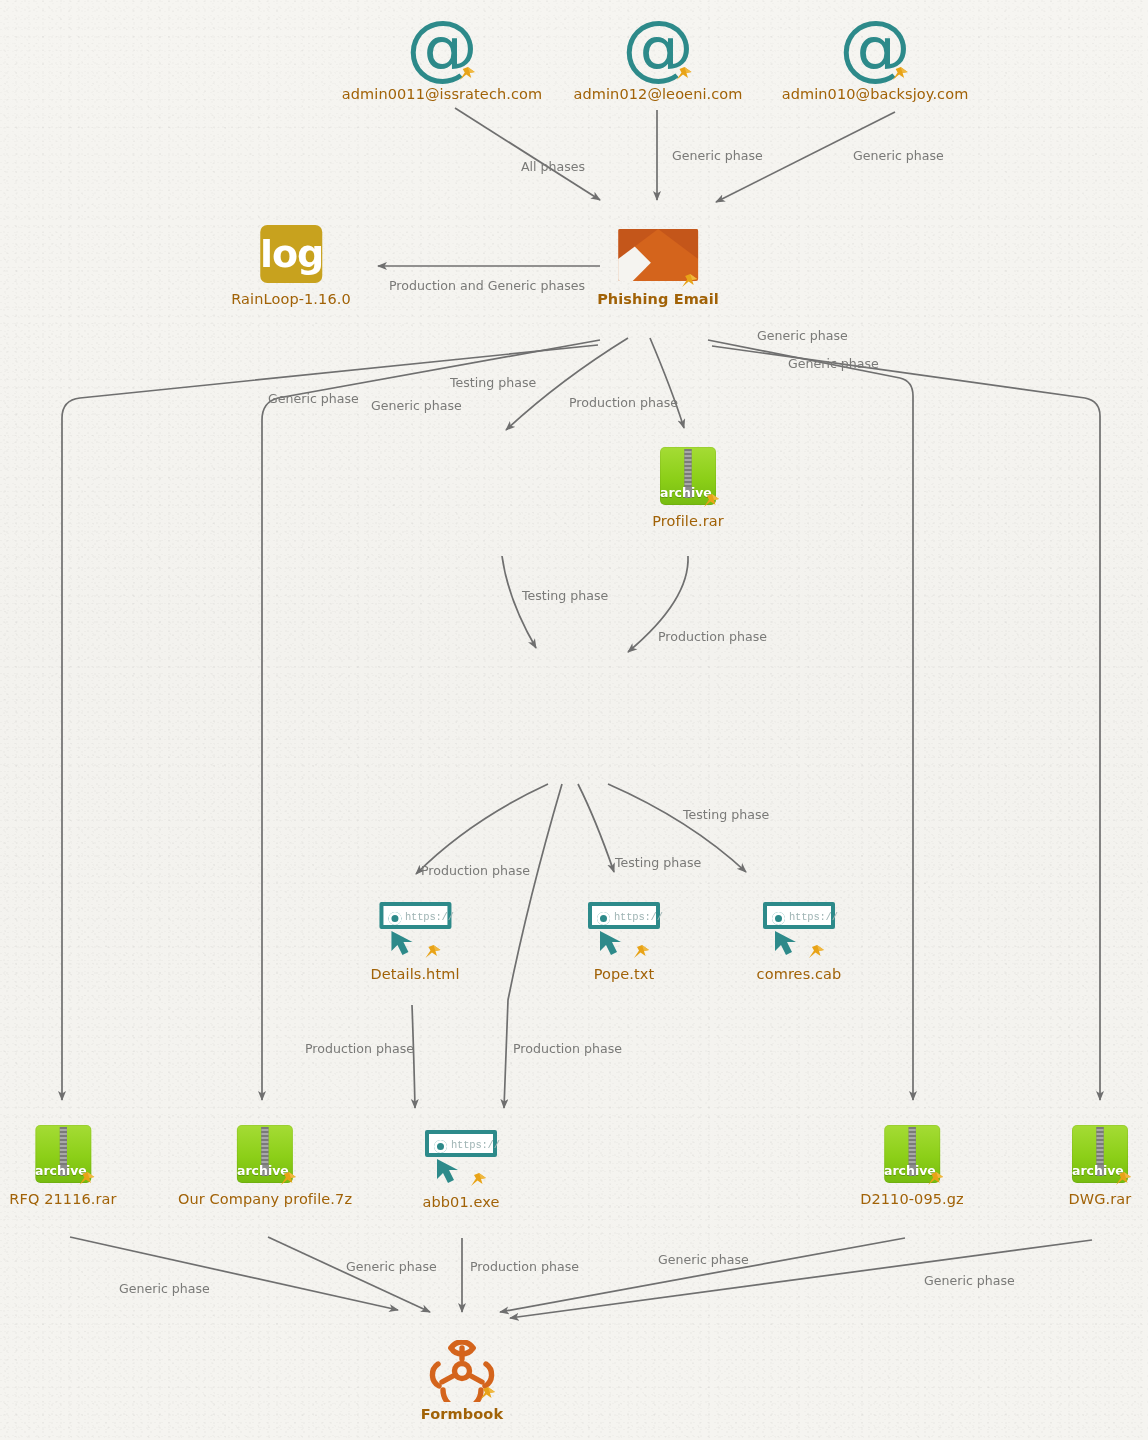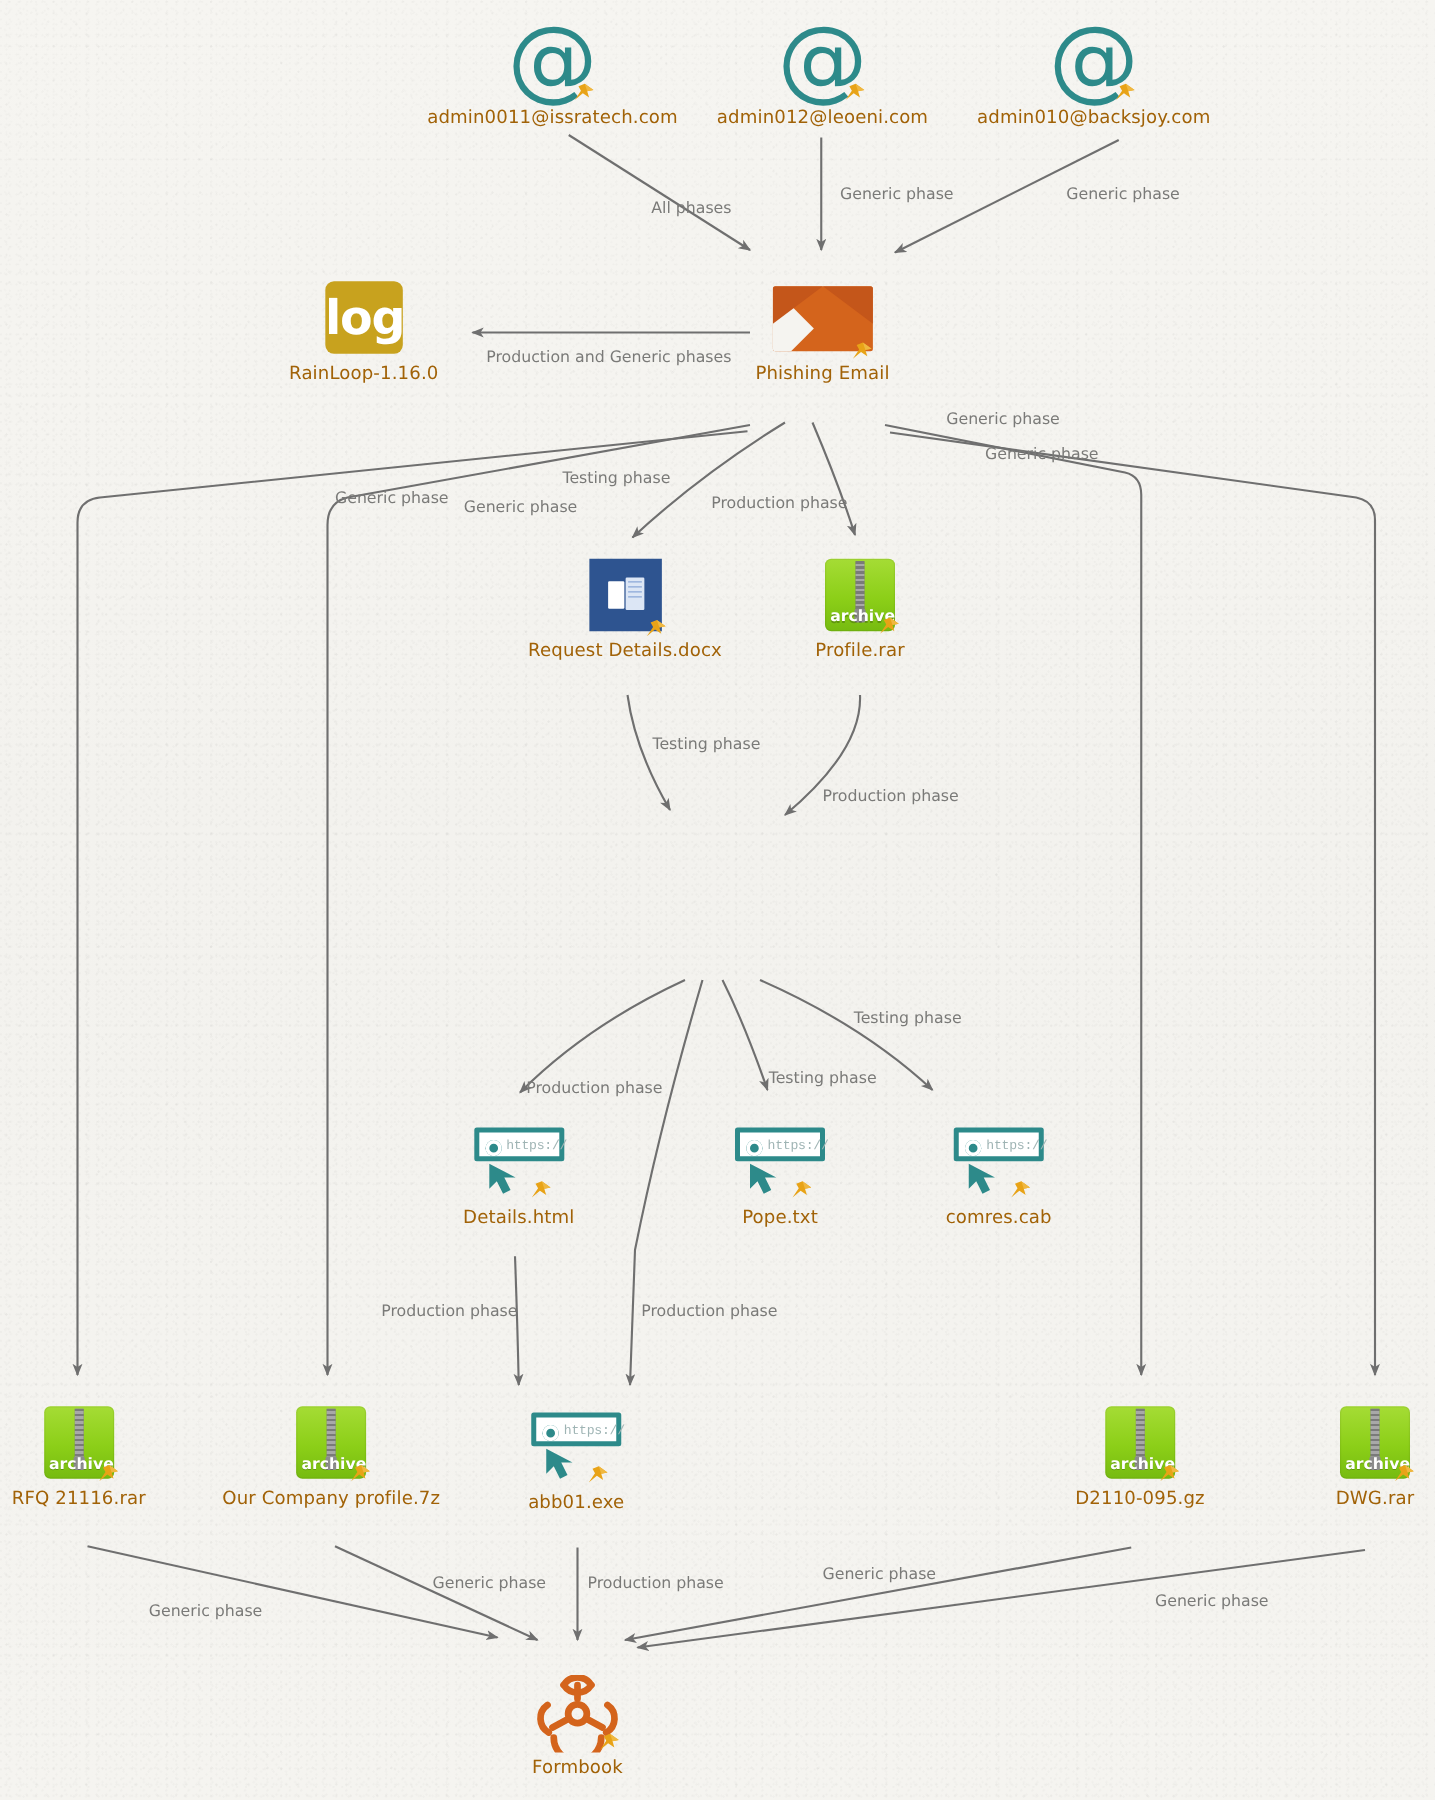--- a/index.html
+++ b/index.html
@@ -27,21 +27,21 @@
   #edges{position:absolute;left:0;top:0;width:1148px;height:1440px;z-index:1;}
   #nodes{position:absolute;left:0;top:0;width:1148px;height:1440px;z-index:3;}
   #edgelabels{position:absolute;left:0;top:0;width:1148px;height:1440px;z-index:2;}
 
   .node{position:absolute;transform:translate(-50%,0);text-align:center;white-space:nowrap;}
   .node .ico{position:relative;height:62px;width:86px;margin:0 auto;}
   .node .cap{
     font-size:14.5px;color:#a16207;margin-top:4px;letter-spacing:.1px;
     font-family:"DejaVu Sans","Liberation Sans",sans-serif;
   }
-  .node .cap.bold{font-weight:normal;}
+  .node .cap.bold{font-weight:bold;}
 
   .pin{position:absolute;right:8px;bottom:-2px;width:20px;height:20px;}
 
   .elabel{
     position:absolute;font-size:12.6px;color:#7a7a78;white-space:nowrap;
     font-family:"DejaVu Sans","Liberation Sans",sans-serif;
     transform:translate(0,-50%);
   }
 
   
@@ -72,21 +72,21 @@
   .arc{position:absolute;left:50%;top:0;transform:translateX(-50%);
       width:56px;height:58px;border-radius:5px;
       background:linear-gradient(180deg,#a5dc35 0%,#8ccf18 55%,#76bb10 100%);
       overflow:hidden;box-shadow:inset 0 0 0 1px rgba(0,0,0,.06);}
   .arc .zip{position:absolute;left:50%;top:2px;transform:translateX(-50%);
       width:7px;height:40px;background:#6f6f6f;
       background-image:repeating-linear-gradient(180deg,#7a7a7a 0 2px,#a8a8a8 2px 4px);}
   .arc .pull{position:absolute;left:50%;top:40px;transform:translateX(-50%);
       width:9px;height:11px;background:#8c8c8c;border-radius:2px;}
   .arc .tag{position:absolute;left:0;right:0;bottom:5px;
-      color:#fff;font-size:12.5px;font-weight:bold;text-align:right;
+      color:#fff;font-size:12.5px;font-weight:bold;text-align:left;
       font-family:"DejaVu Sans",sans-serif;text-shadow:0 1px 0 rgba(0,0,0,.22);}
 
   .url{position:absolute;left:50%;top:2px;transform:translateX(-50%);width:72px;height:56px;}
   .url .bar{position:absolute;left:0;top:0;width:72px;height:27px;
       background:#fff;border:4px solid #2d8a8a;border-radius:2px;box-sizing:border-box;}
   .url .dot{position:absolute;left:5px;top:6px;width:13px;height:13px;border-radius:50%;
       background:#2d8a8a;box-shadow:inset 0 0 0 3px #fff;}
   .url .https{position:absolute;left:22px;top:5px;font-size:10.5px;color:#9fb4b4;
       font-family:Liberation Mono, monospace;letter-spacing:-.2px;}
 
@@ -220,33 +220,20 @@
           <div class="flapR"></div>
         </div>
       <svg class="pin" style="right:2px;bottom:-4px" viewBox="0 0 20 20">
           <path d="M11 3 L18 8 L13 9 L14.5 14 L9.5 10.5 L3 16 L8 8.5 L6 5 Z" fill="#e8a317"></path>
           <path d="M11 3 L18 8 L13 9 Z" fill="#f0b840"></path>
         </svg>
     </div>
     <div class="cap bold">Phishing Email</div>
   </div>
 
-  <div class="node" style="left:500px;top:447px">
-    <div class="ico">
-      <div class="docx">
-          <div class="w1"></div>
-          <div class="w2"></div>
-        </div>
-      <svg class="pin" style="right:9px;bottom:-4px" viewBox="0 0 20 20">
-          <path d="M11 3 L18 8 L13 9 L14.5 14 L9.5 10.5 L3 16 L8 8.5 L6 5 Z" fill="#e8a317"></path>
-          <path d="M11 3 L18 8 L13 9 Z" fill="#f0b840"></path>
-        </svg>
-    </div>
-    <div class="cap">Request Details.docx</div>
-  </div>
 
   <div class="node" style="left:688px;top:447px">
     <div class="ico">
       <div class="arc">
           <div class="zip"></div>
           <div class="pull"></div>
         <div class="tag">archive</div>
         </div>
       <svg class="pin" style="right:10px;bottom:-2px" viewBox="0 0 20 20">
           <path d="M11 3 L18 8 L13 9 L14.5 14 L9.5 10.5 L3 16 L8 8.5 L6 5 Z" fill="#e8a317"></path>

